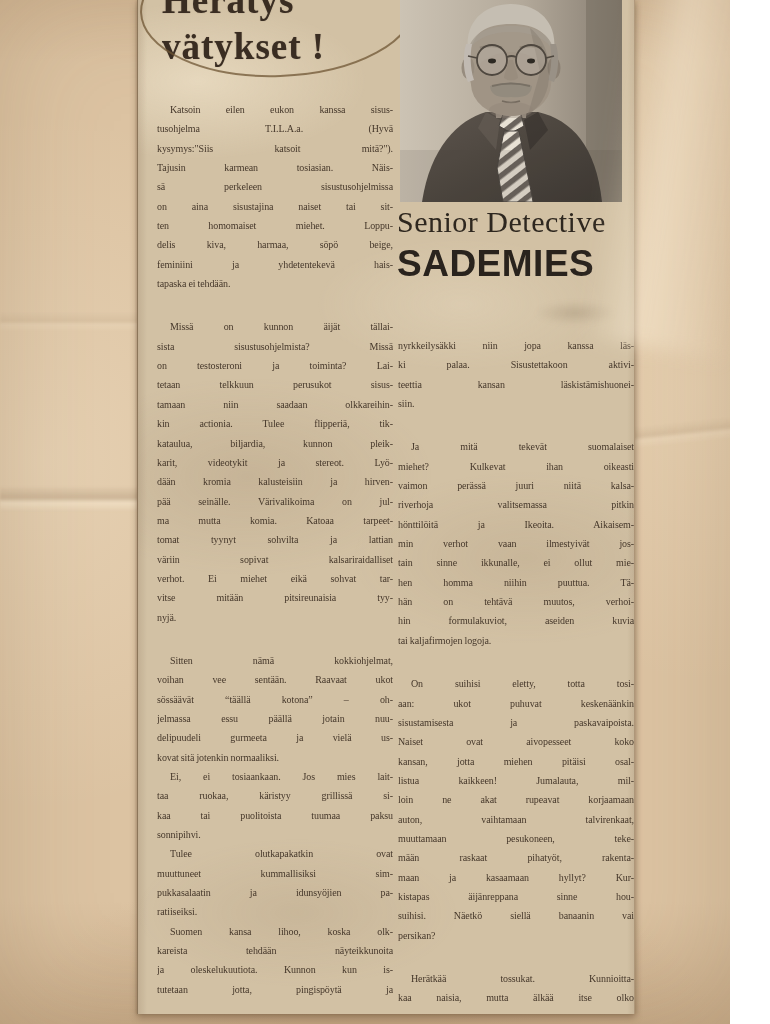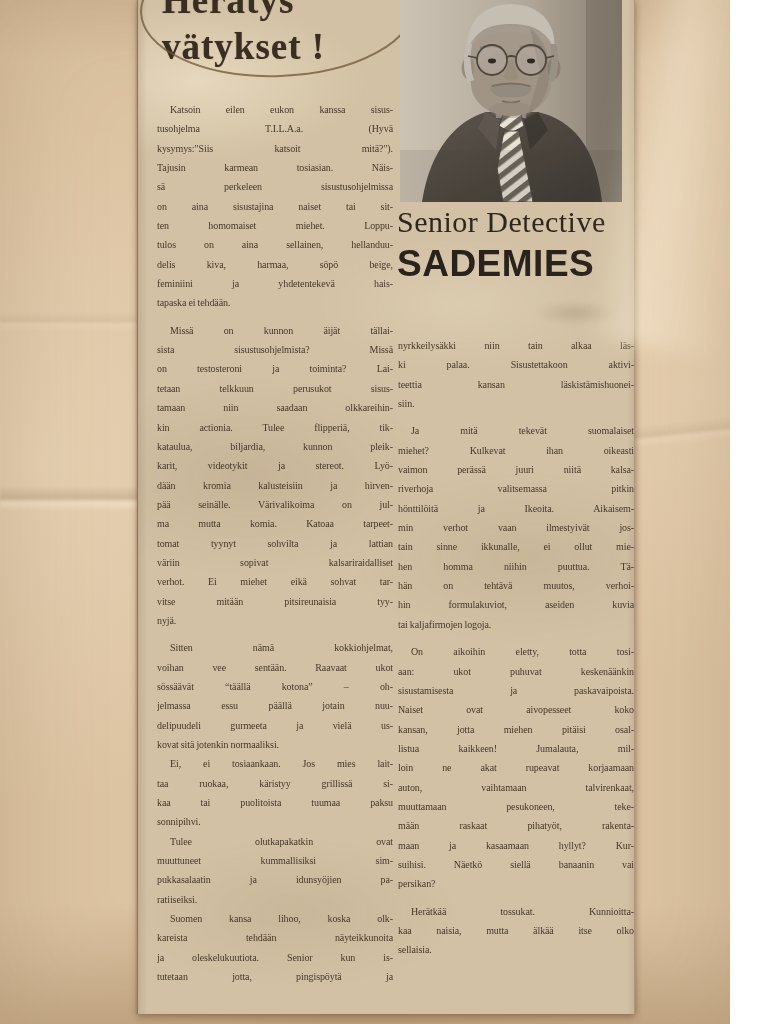--- a/index.html
+++ b/index.html
@@ -73,21 +73,21 @@
   .bleed-smudge{position:absolute;left:380px;top:292px;width:115px;height:42px;
     background:radial-gradient(ellipse 55px 16px at 50% 50%, rgba(112,92,68,.22), rgba(0,0,0,0) 75%);
     filter:blur(2.5px);}
 
   
   .col{position:absolute;width:236px;color:var(--ink);font-size:10px;
     letter-spacing:-.1px;word-spacing:-.3px;}
   .col-left{left:19px;top:100px;}
   .col-right{left:260px;top:336px;}
   .para{margin:0;}
-  .para.gap{margin-top:8px;}
+  .para.gap{margin-top:24px;}
   .line{height:19.35px;line-height:19.35px;overflow:hidden;
     text-align:justify;text-align-last:justify;}
   .line.last{text-align-last:left;}
   .para.indent .line:first-child{text-indent:13px;}
 </style>
 </head>
 <body>
 
 <div class="scene">
 
@@ -182,21 +182,20 @@
 
     <div class="col col-left" id="col-left">
         <div class="para indent">
           <div class="line">Katsoin eilen eukon kanssa sisus-</div>
           <div class="line">tusohjelma T.I.L.A.a. (Hyvä</div>
           <div class="line">kysymys:"Siis katsoit mitä?").</div>
           <div class="line">Tajusin karmean tosiasian. Näis-</div>
           <div class="line">sä perkeleen sisustusohjelmissa</div>
           <div class="line">on aina sisustajina naiset tai sit-</div>
           <div class="line">ten homomaiset miehet. Loppu-</div>
-          <div class="line">tulos on aina sellainen, hellanduu-</div>
           <div class="line">delis kiva, harmaa, söpö beige,</div>
           <div class="line">feminiini ja yhdetentekevä hais-</div>
           <div class="line last">tapaska ei tehdään.</div>
         </div>
         <div class="para gap indent">
           <div class="line">Missä on kunnon äijät tällai-</div>
           <div class="line">sista sisustusohjelmista? Missä</div>
           <div class="line">on testosteroni ja toiminta? Lai-</div>
           <div class="line">tetaan telkkuun perusukot sisus-</div>
           <div class="line">tamaan niin saadaan olkkareihin-</div>
@@ -228,56 +227,57 @@
         </div>
         <div class="para indent">
           <div class="line">Tulee olutkapakatkin ovat</div>
           <div class="line">muuttuneet kummallisiksi sim-</div>
           <div class="line">pukkasalaatin ja idunsyöjien pa-</div>
           <div class="line last">ratiiseiksi.</div>
         </div>
         <div class="para indent">
           <div class="line">Suomen kansa lihoo, koska olk-</div>
           <div class="line">kareista tehdään näyteikkunoita</div>
-          <div class="line">ja oleskelukuutiota. Senior kun is-</div>
+          <div class="line">ja oleskelukuutiota. Kunnon kun is-</div>
           <div class="line">tutetaan jotta, pingispöytä ja</div>
         </div>
       </div>
     <div class="col col-right" id="col-right">
         <div class="para">
-          <div class="line">nyrkkeilysäkki niin tain alkaa läs-</div>
+          <div class="line">nyrkkeilysäkki niin jopa kanssa läs-</div>
           <div class="line">ki palaa. Sisustettakoon aktivi-</div>
           <div class="line">teettia kansan läskistämishuonei-</div>
           <div class="line last">siin.</div>
         </div>
         <div class="para gap indent">
           <div class="line">Ja mitä tekevät suomalaiset</div>
           <div class="line">miehet? Kulkevat ihan oikeasti</div>
           <div class="line">vaimon perässä juuri niitä kalsa-</div>
           <div class="line">riverhoja valitsemassa pitkin</div>
           <div class="line">hönttilöitä ja Ikeoita. Aikaisem-</div>
           <div class="line">min verhot vaan ilmestyivät jos-</div>
           <div class="line">tain sinne ikkunalle, ei ollut mie-</div>
           <div class="line">hen homma niihin puuttua. Tä-</div>
           <div class="line">hän on tehtävä muutos, verhoi-</div>
           <div class="line">hin formulakuviot, aseiden kuvia</div>
           <div class="line last">tai kaljafirmojen logoja.</div>
         </div>
         <div class="para gap indent">
-          <div class="line">On aikoihin eletty, totta tosi-</div>
+          <div class="line">On suihisi eletty, totta tosi-</div>
           <div class="line">aan: ukot puhuvat keskenäänkin</div>
           <div class="line">sisustamisesta ja paskavaipoista.</div>
           <div class="line">Naiset ovat aivopesseet koko</div>
           <div class="line">kansan, jotta miehen pitäisi osal-</div>
           <div class="line">listua kaikkeen! Jumalauta, mil-</div>
           <div class="line">loin ne akat rupeavat korjaamaan</div>
           <div class="line">auton, vaihtamaan talvirenkaat,</div>
           <div class="line">muuttamaan pesukoneen, teke-</div>
           <div class="line">mään raskaat pihatyöt, rakenta-</div>
           <div class="line">maan ja kasaamaan hyllyt? Kur-</div>
+          <div class="line">kistapas äijänreppana sinne hou-</div>
           <div class="line">suihisi. Näetkö siellä banaanin vai</div>
           <div class="line last">persikan?</div>
         </div>
         <div class="para gap indent">
           <div class="line">Herätkää tossukat. Kunnioitta-</div>
           <div class="line">kaa naisia, mutta älkää itse olko</div>
           <div class="line last">sellaisia.</div>
         </div>
       </div>
   </div>

